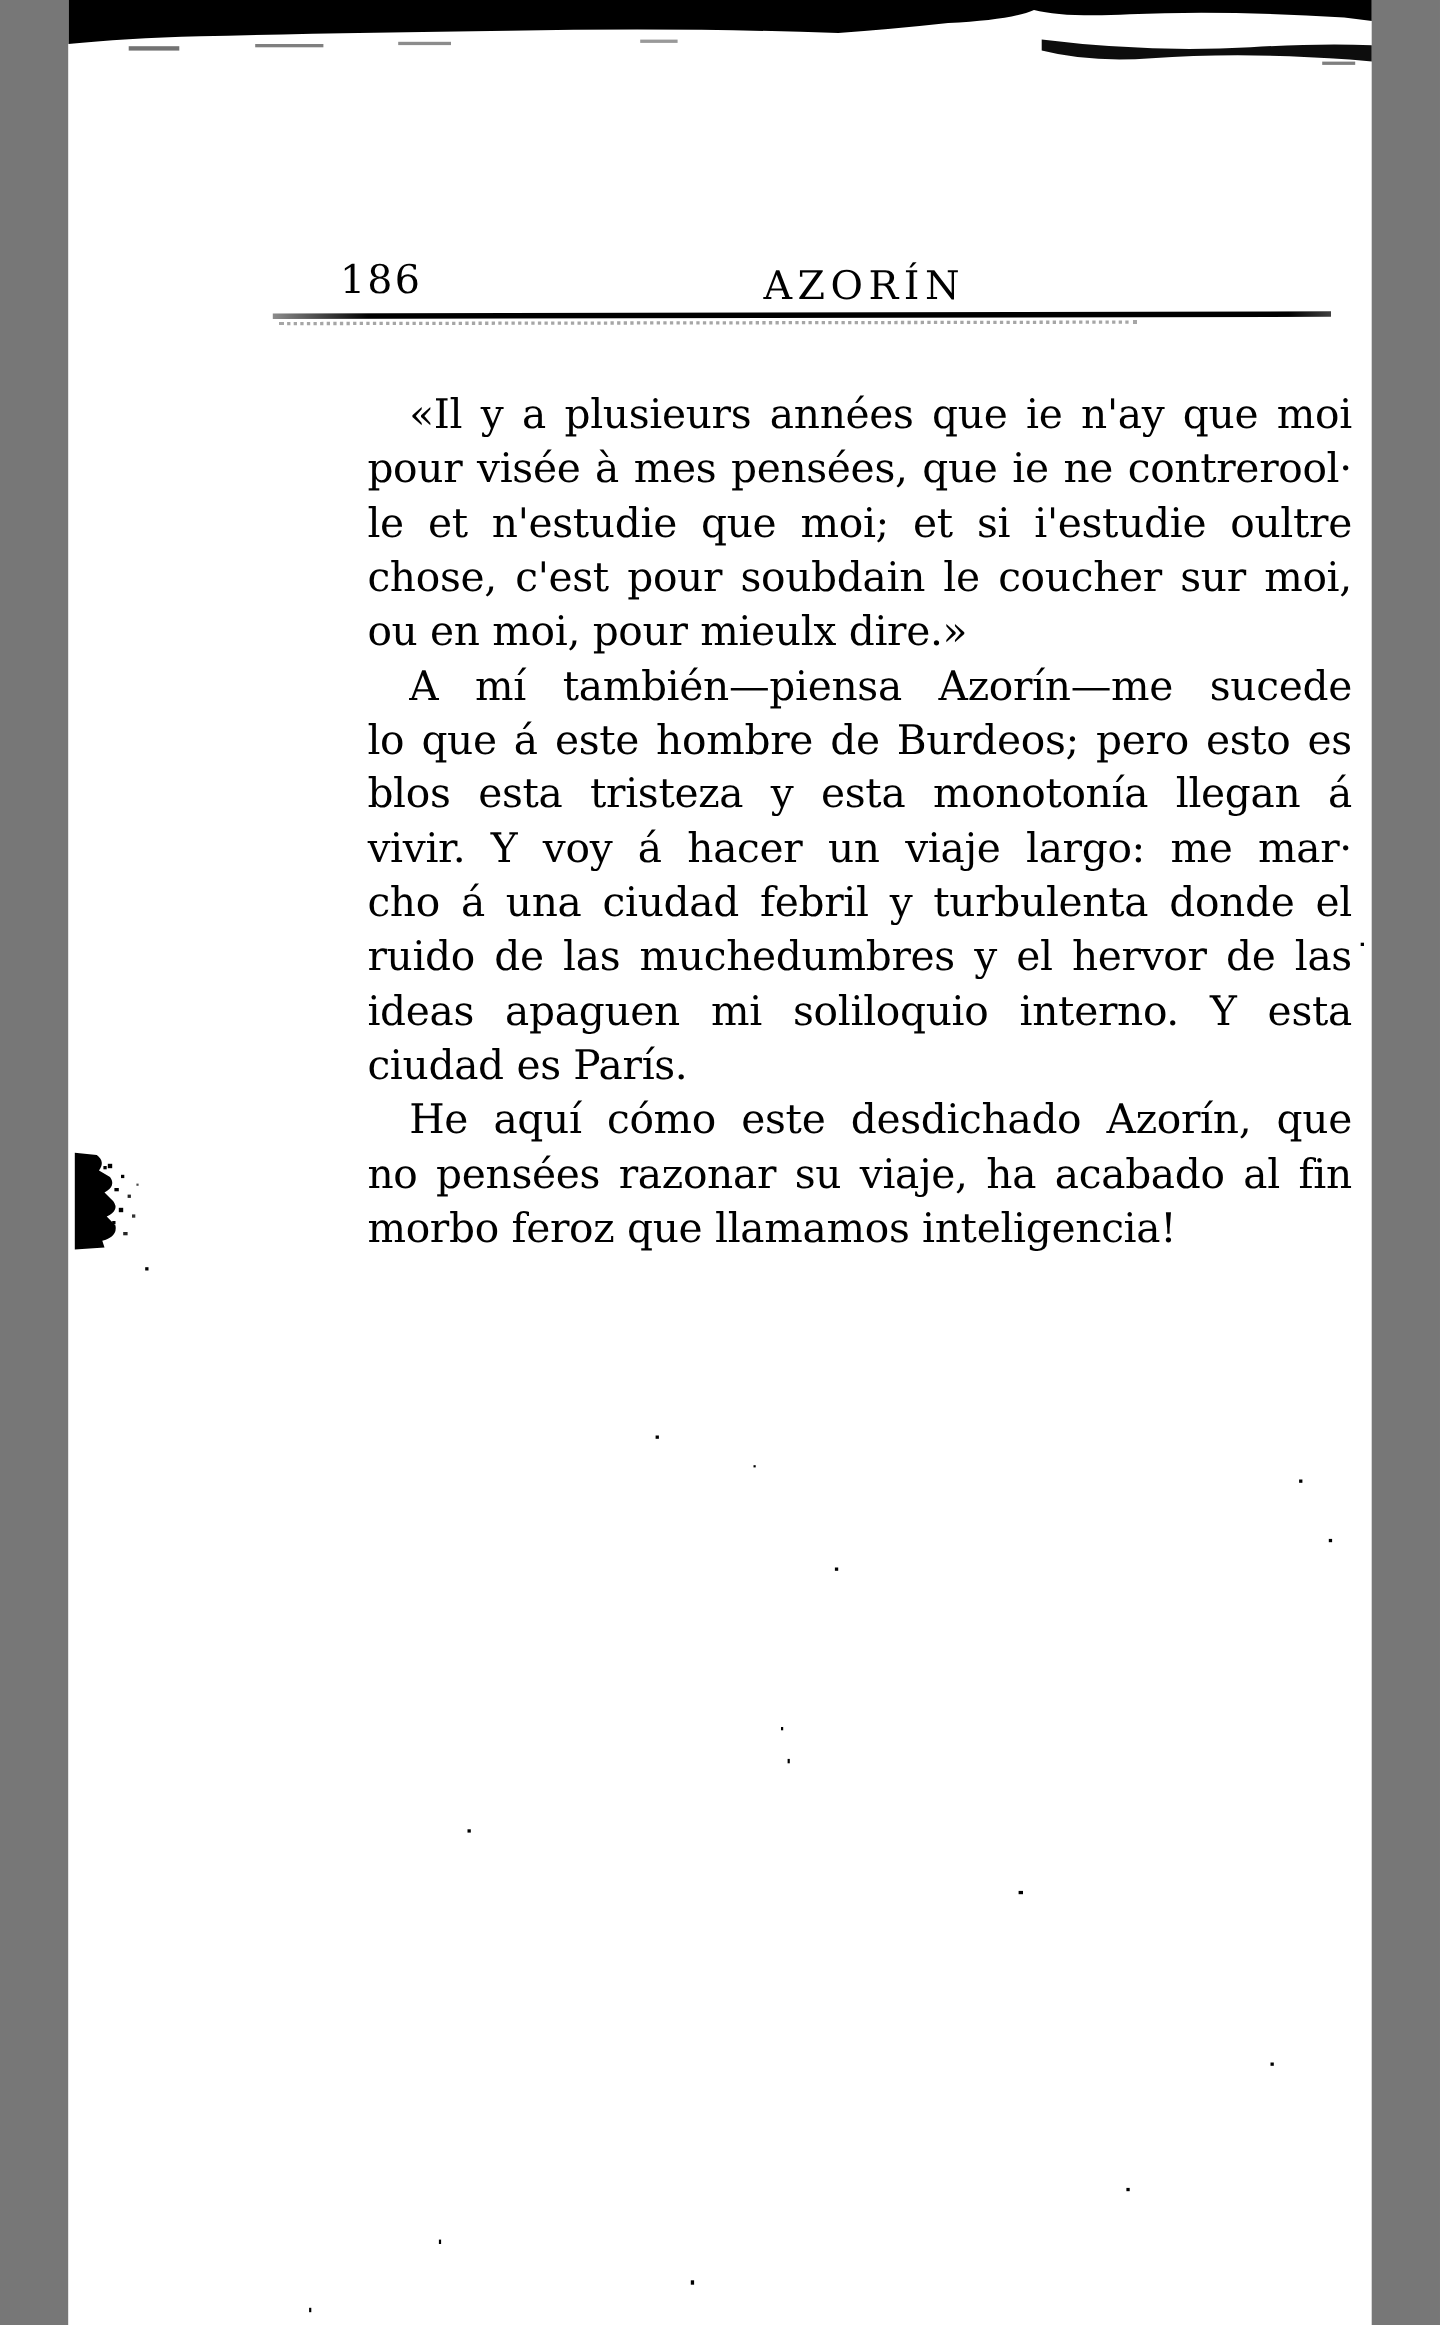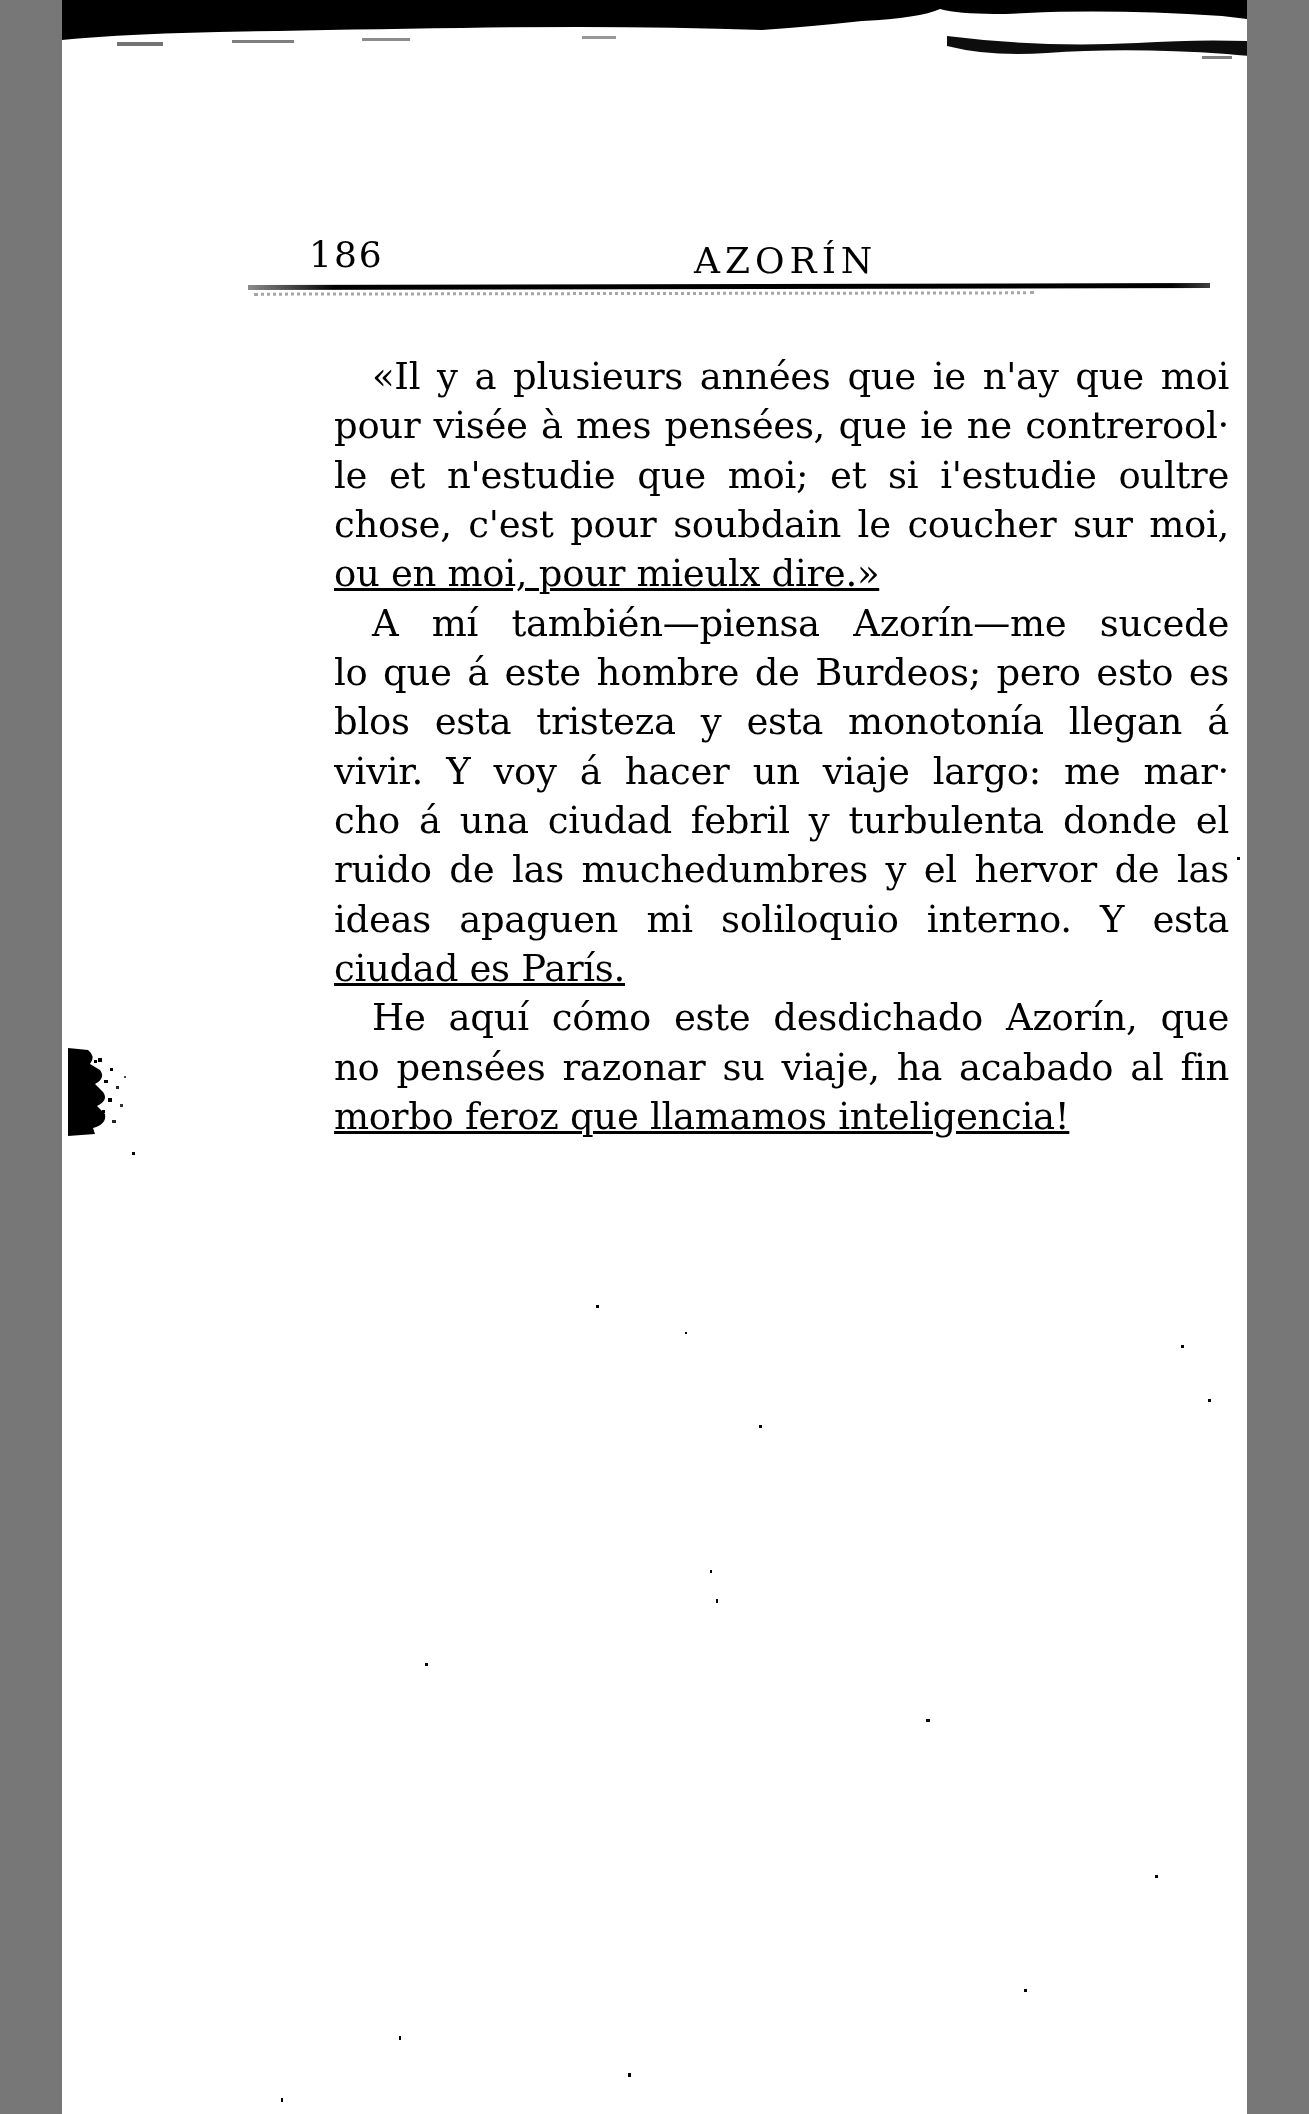--- a/index.html
+++ b/index.html
@@ -33,21 +33,21 @@
     line-height:49.35px;
     height:49.35px;
     letter-spacing:-0.3px;
     text-align:justify;
     text-align-last:justify;
     text-justify:inter-word;
     overflow:hidden;
     white-space:nowrap;
   }
   .line.justify{white-space:normal;}
-  .line.nojust{text-align:center;text-align-last:left;white-space:nowrap;text-decoration:underline;}
+  .line.nojust{text-align:center;text-align-last:left;white-space:nowrap;}
   .line.indent{padding-left:38px;}
   
   .top-artifact{position:absolute;left:0;top:0;}
   .left-blob{position:absolute;left:2px;top:1046px;}
   .speck{position:absolute;background:#000;}
 </style>
 </head>
 <body>
 
 <div class="page">

